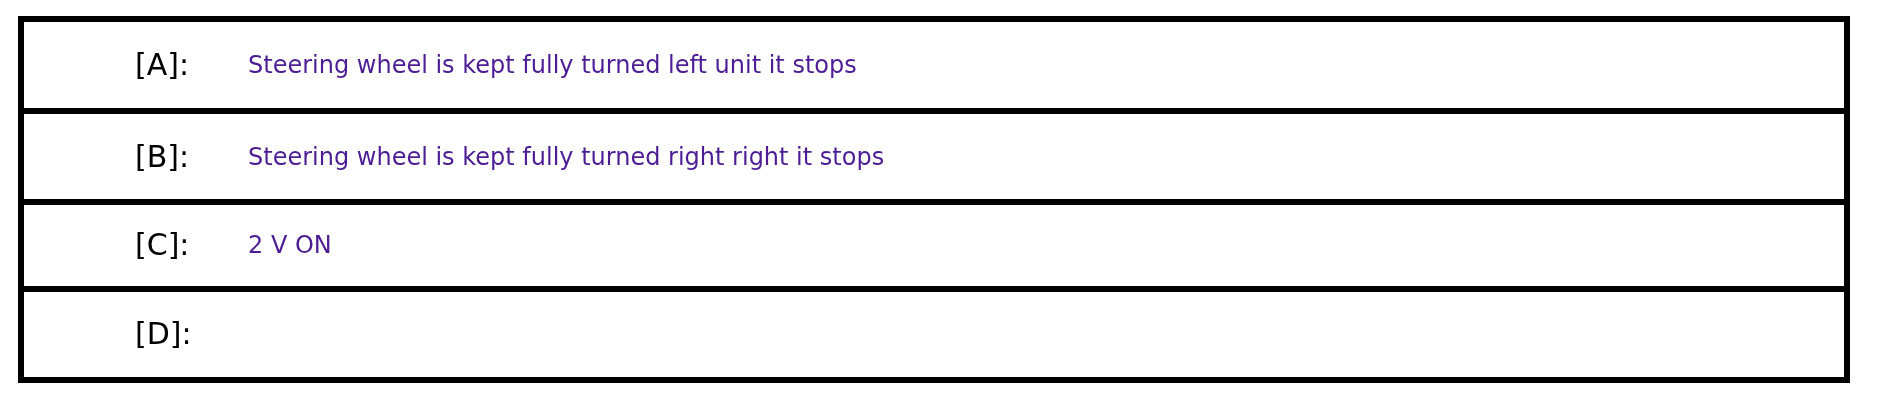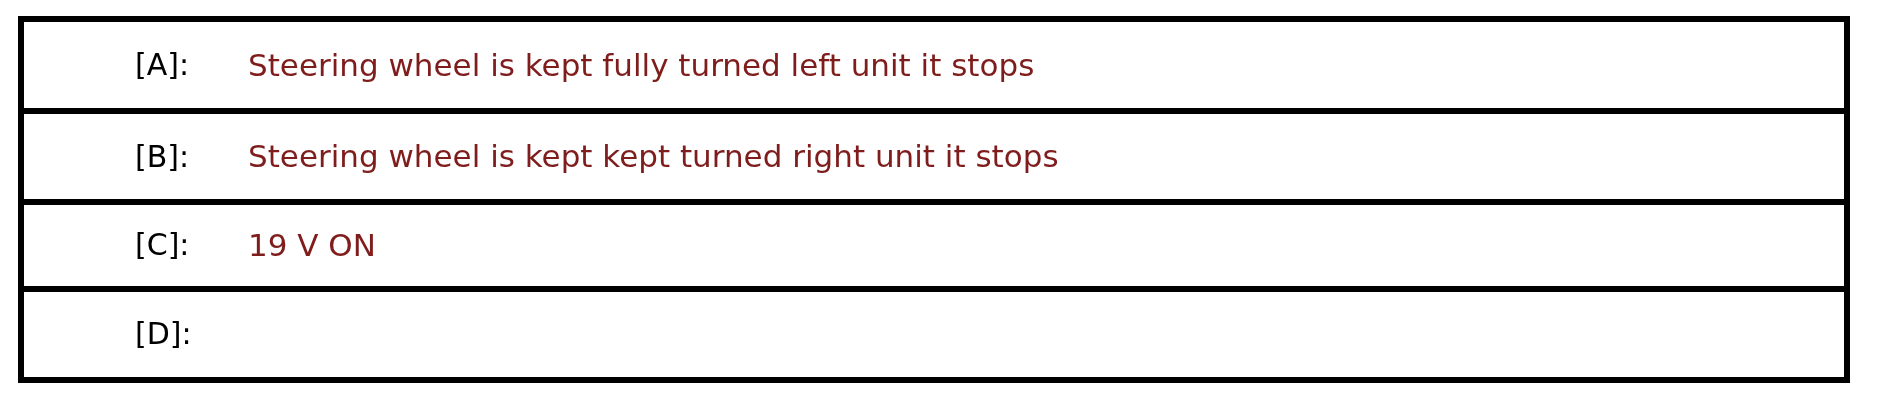--- a/index.html
+++ b/index.html
@@ -52,44 +52,44 @@
     margin-left: 111px;    
     font-size: 30px;
     line-height: 1;
     color: #000000;
     white-space: nowrap;
     letter-spacing: 0px;
   }
 
   .row-desc {
     flex: 1 1 auto;
-    font-size: 31px;
+    font-size: 24px;
     line-height: 1;
-    color: #7f1d1d;
+    color: #4c1d95;
     white-space: nowrap;
     letter-spacing: 0px;
   }
 </style>
 </head>
 <body>
 
 <div id="condition-table">
 
   <div class="condition-row row-a">
     <span class="row-key">[A]:</span>
     <span class="row-desc">Steering wheel is kept fully turned left unit it stops</span>
   </div>
 
   <div class="condition-row row-b">
     <span class="row-key">[B]:</span>
-    <span class="row-desc">Steering wheel is kept kept turned right unit it stops</span>
+    <span class="row-desc">Steering wheel is kept fully turned right right it stops</span>
   </div>
 
   <div class="condition-row row-c">
     <span class="row-key">[C]:</span>
-    <span class="row-desc">19 V ON</span>
+    <span class="row-desc">2 V ON</span>
   </div>
 
   <div class="condition-row row-d">
     <span class="row-key">[D]:</span>
   </div>
 
 </div>
 
 </body></html>

